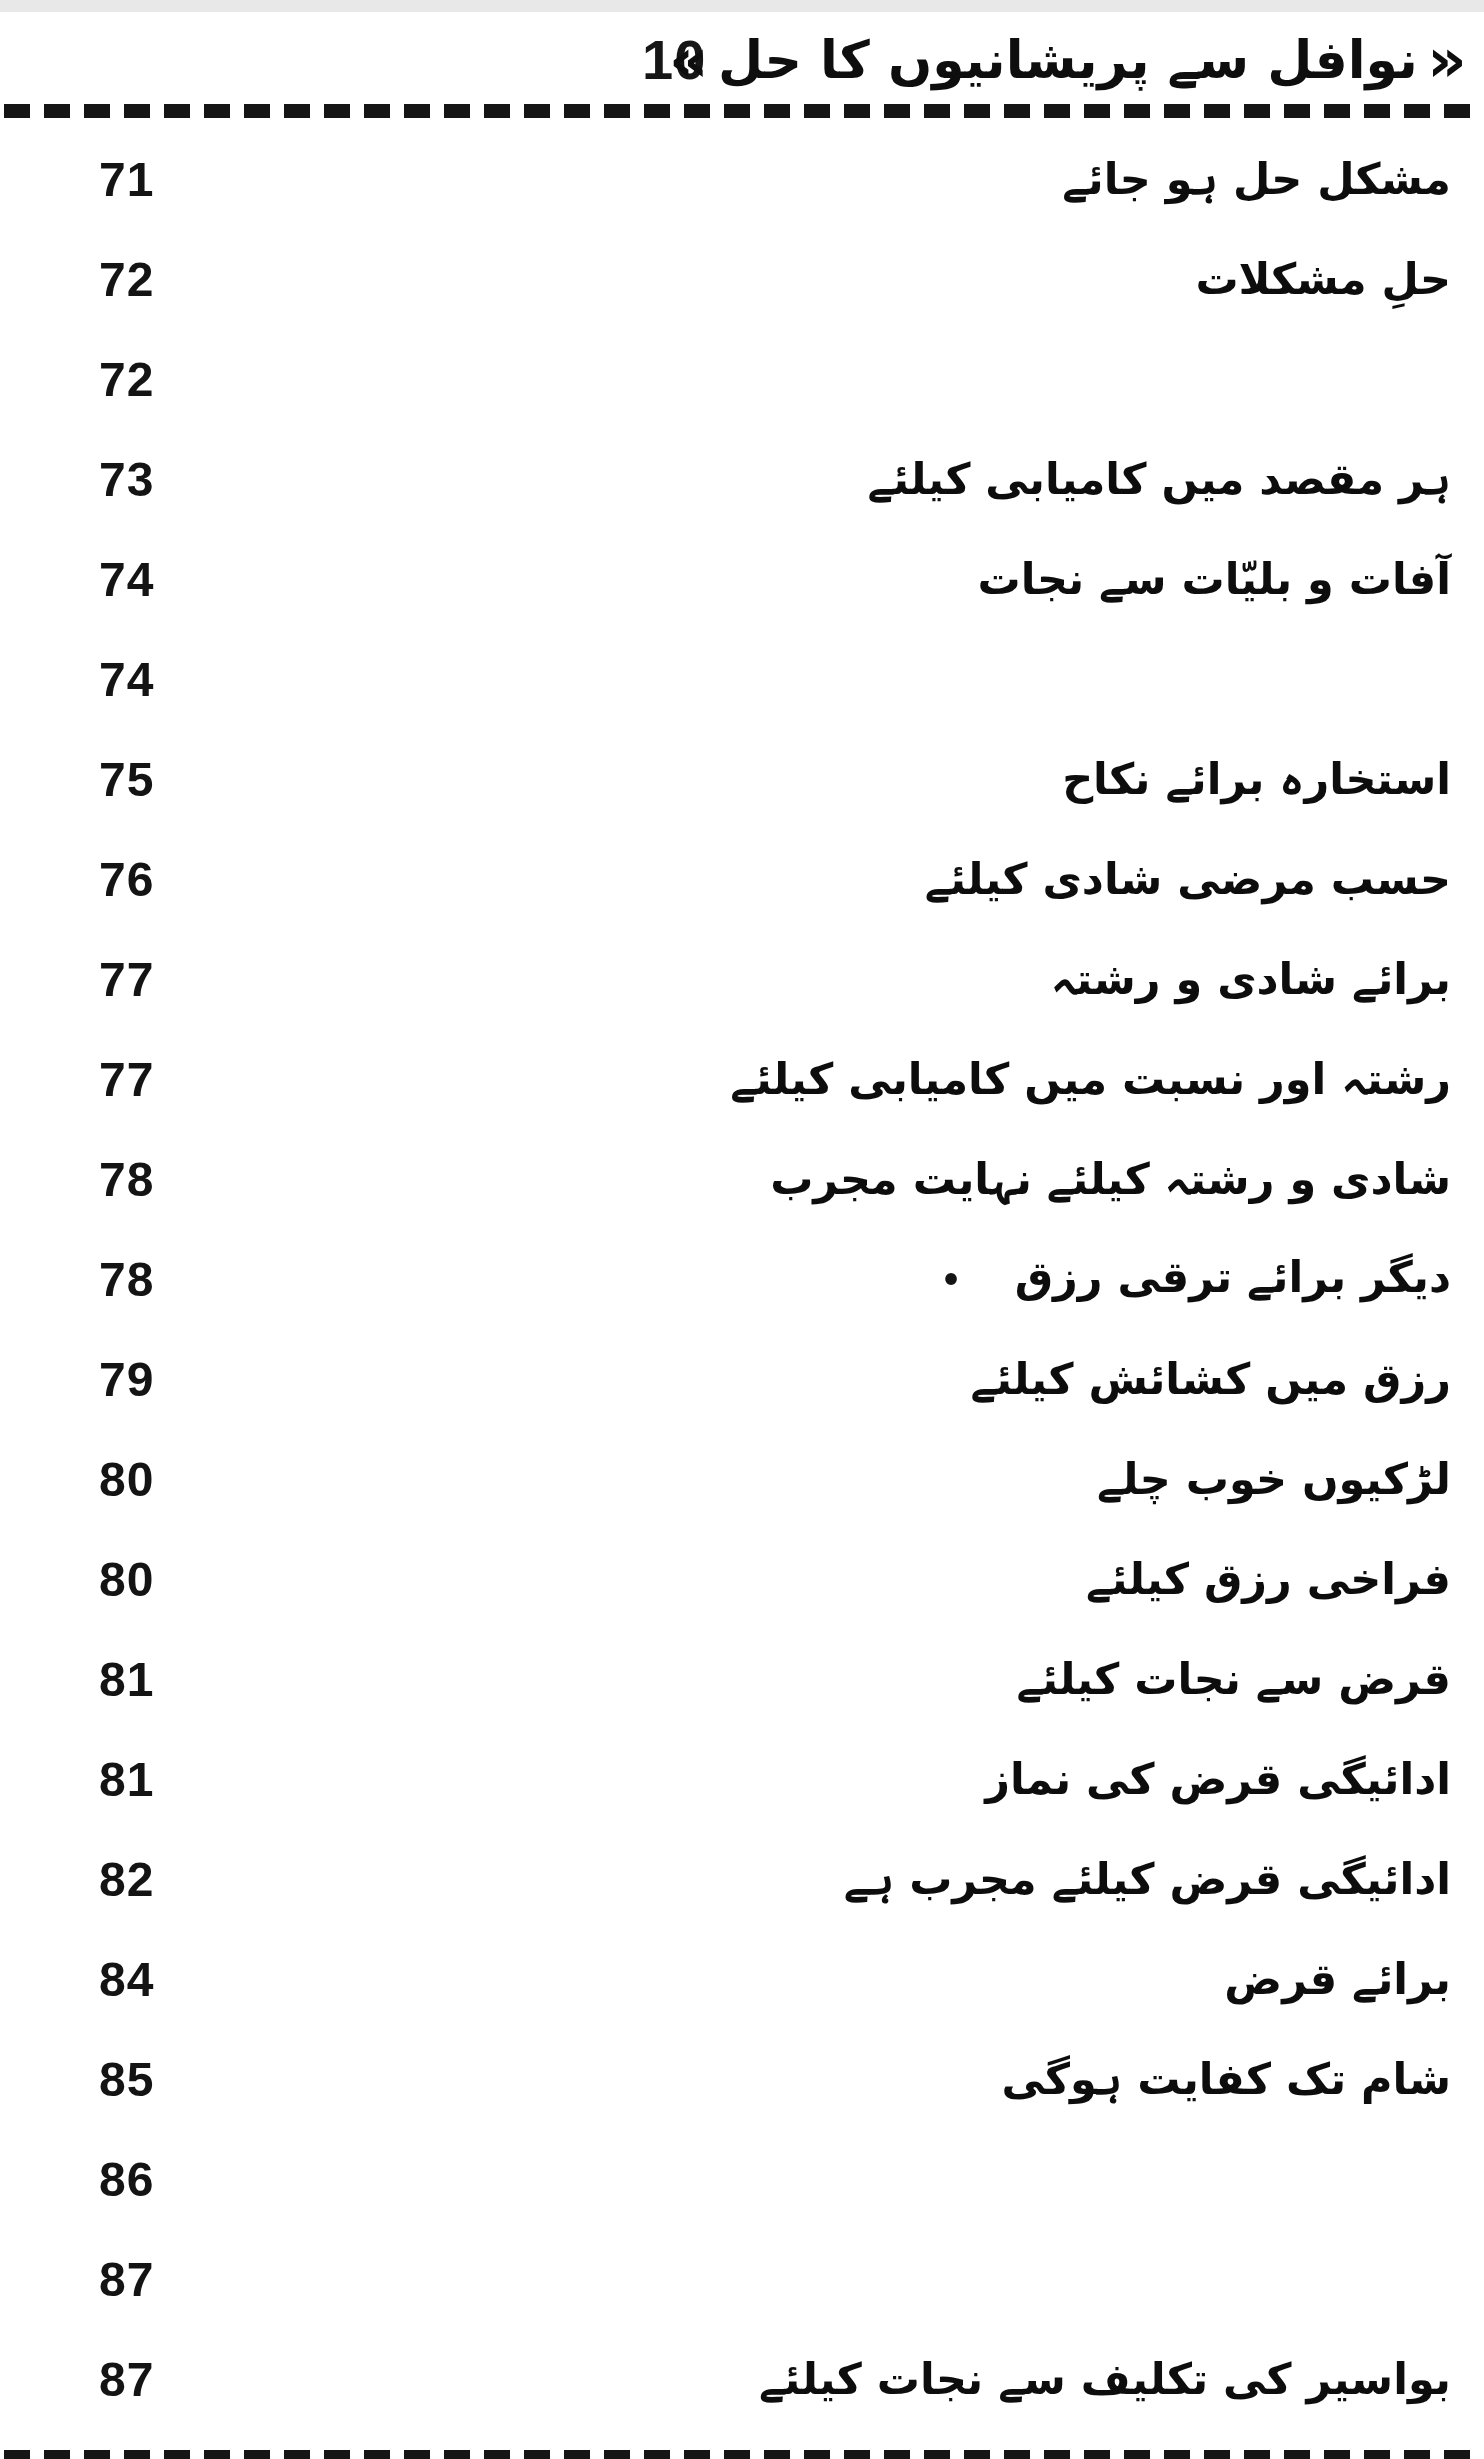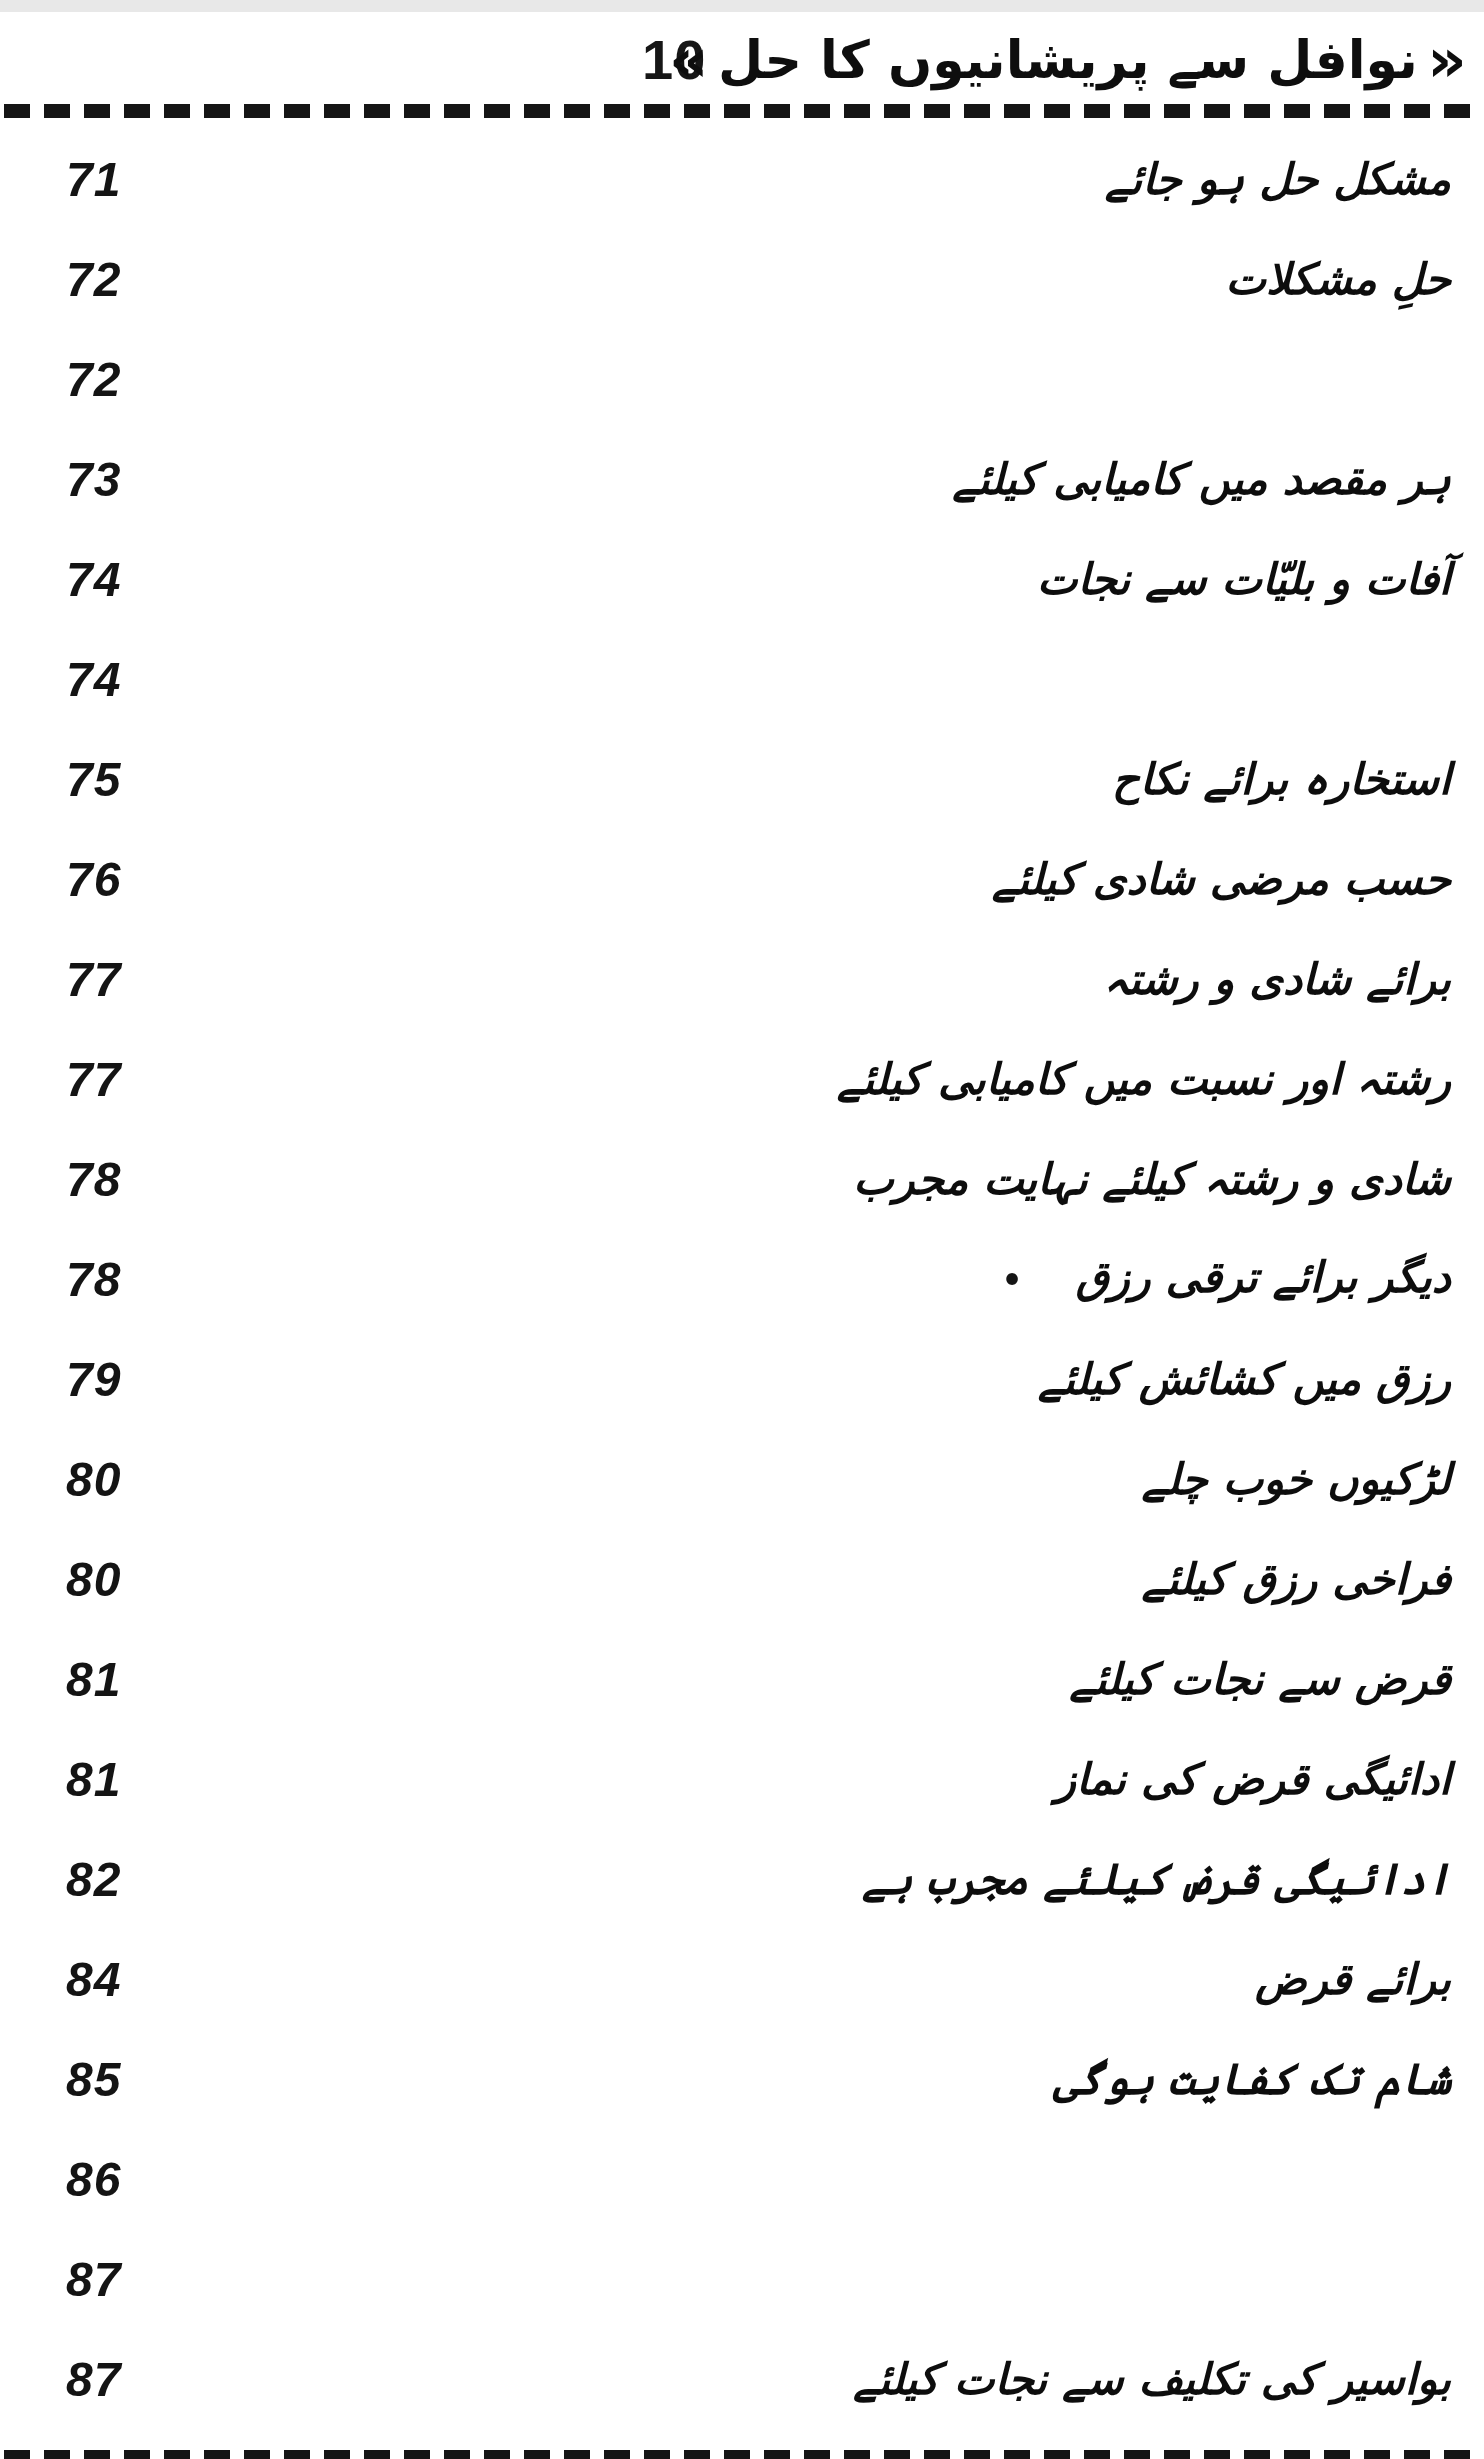--- a/index.html
+++ b/index.html
@@ -72,24 +72,23 @@
   .toc {
     position: absolute;
     top: 117px;
     left: 0;
     right: 0;
   }
   .row {
     height: 100px;
     display: flex;
     align-items: center;
-    padding-left: 66px;
+    padding-left: 99px;
     padding-right: 33px;
     box-sizing: border-box;
-    font-style: italic;
   }
   .num {
     width: 91px;
     flex: 0 0 auto;
     font-family: "Liberation Sans", sans-serif;
     font-weight: 700;
     font-size: 48px;
     color: #141414;
     letter-spacing: 1px;
   }

